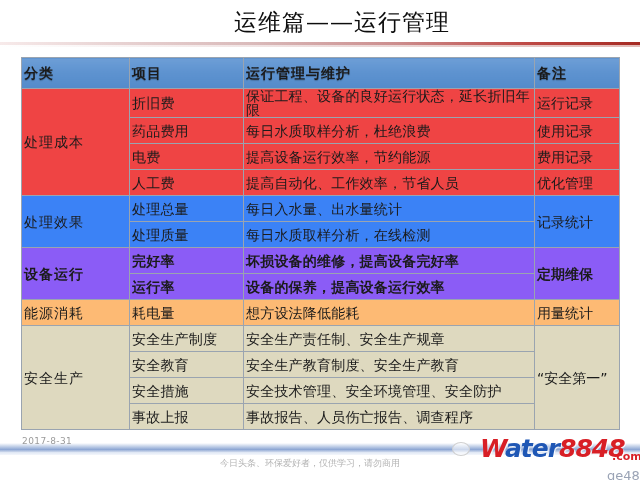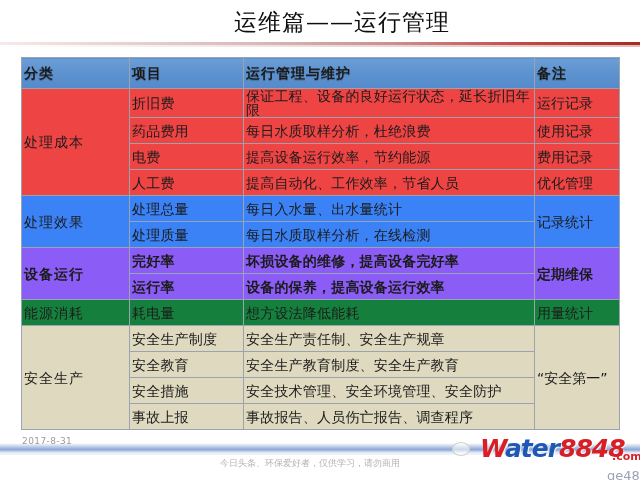--- a/index.html
+++ b/index.html
@@ -86,21 +86,21 @@
     border: 1px solid #3f6fa5;
     text-shadow: 0 1px 1px rgba(0,0,0,.25);
   }
 
   tbody td { height: 25px; }
 
   
   .bg-a { background: #ef4444; }   
   .bg-b { background: #3b82f6; margin-top: 24px; }   
   .bg-c { background: #8b5cf6; font-weight: bold; }   
-  .bg-d { background: #15803d; }   
+  .bg-d { background: #fdba74; }   
   .bg-e { background: #ded9bf; }   
 
   .cat-cell { font-size: 12px; letter-spacing: 1px; }
   .note-cell { font-size: 11px; }
   .desc-cell { font-size: 11px; letter-spacing: .2px; }
   .item-cell { font-size: 11px; letter-spacing: .2px; }
 
   
   .footer-band {
     position: absolute;

